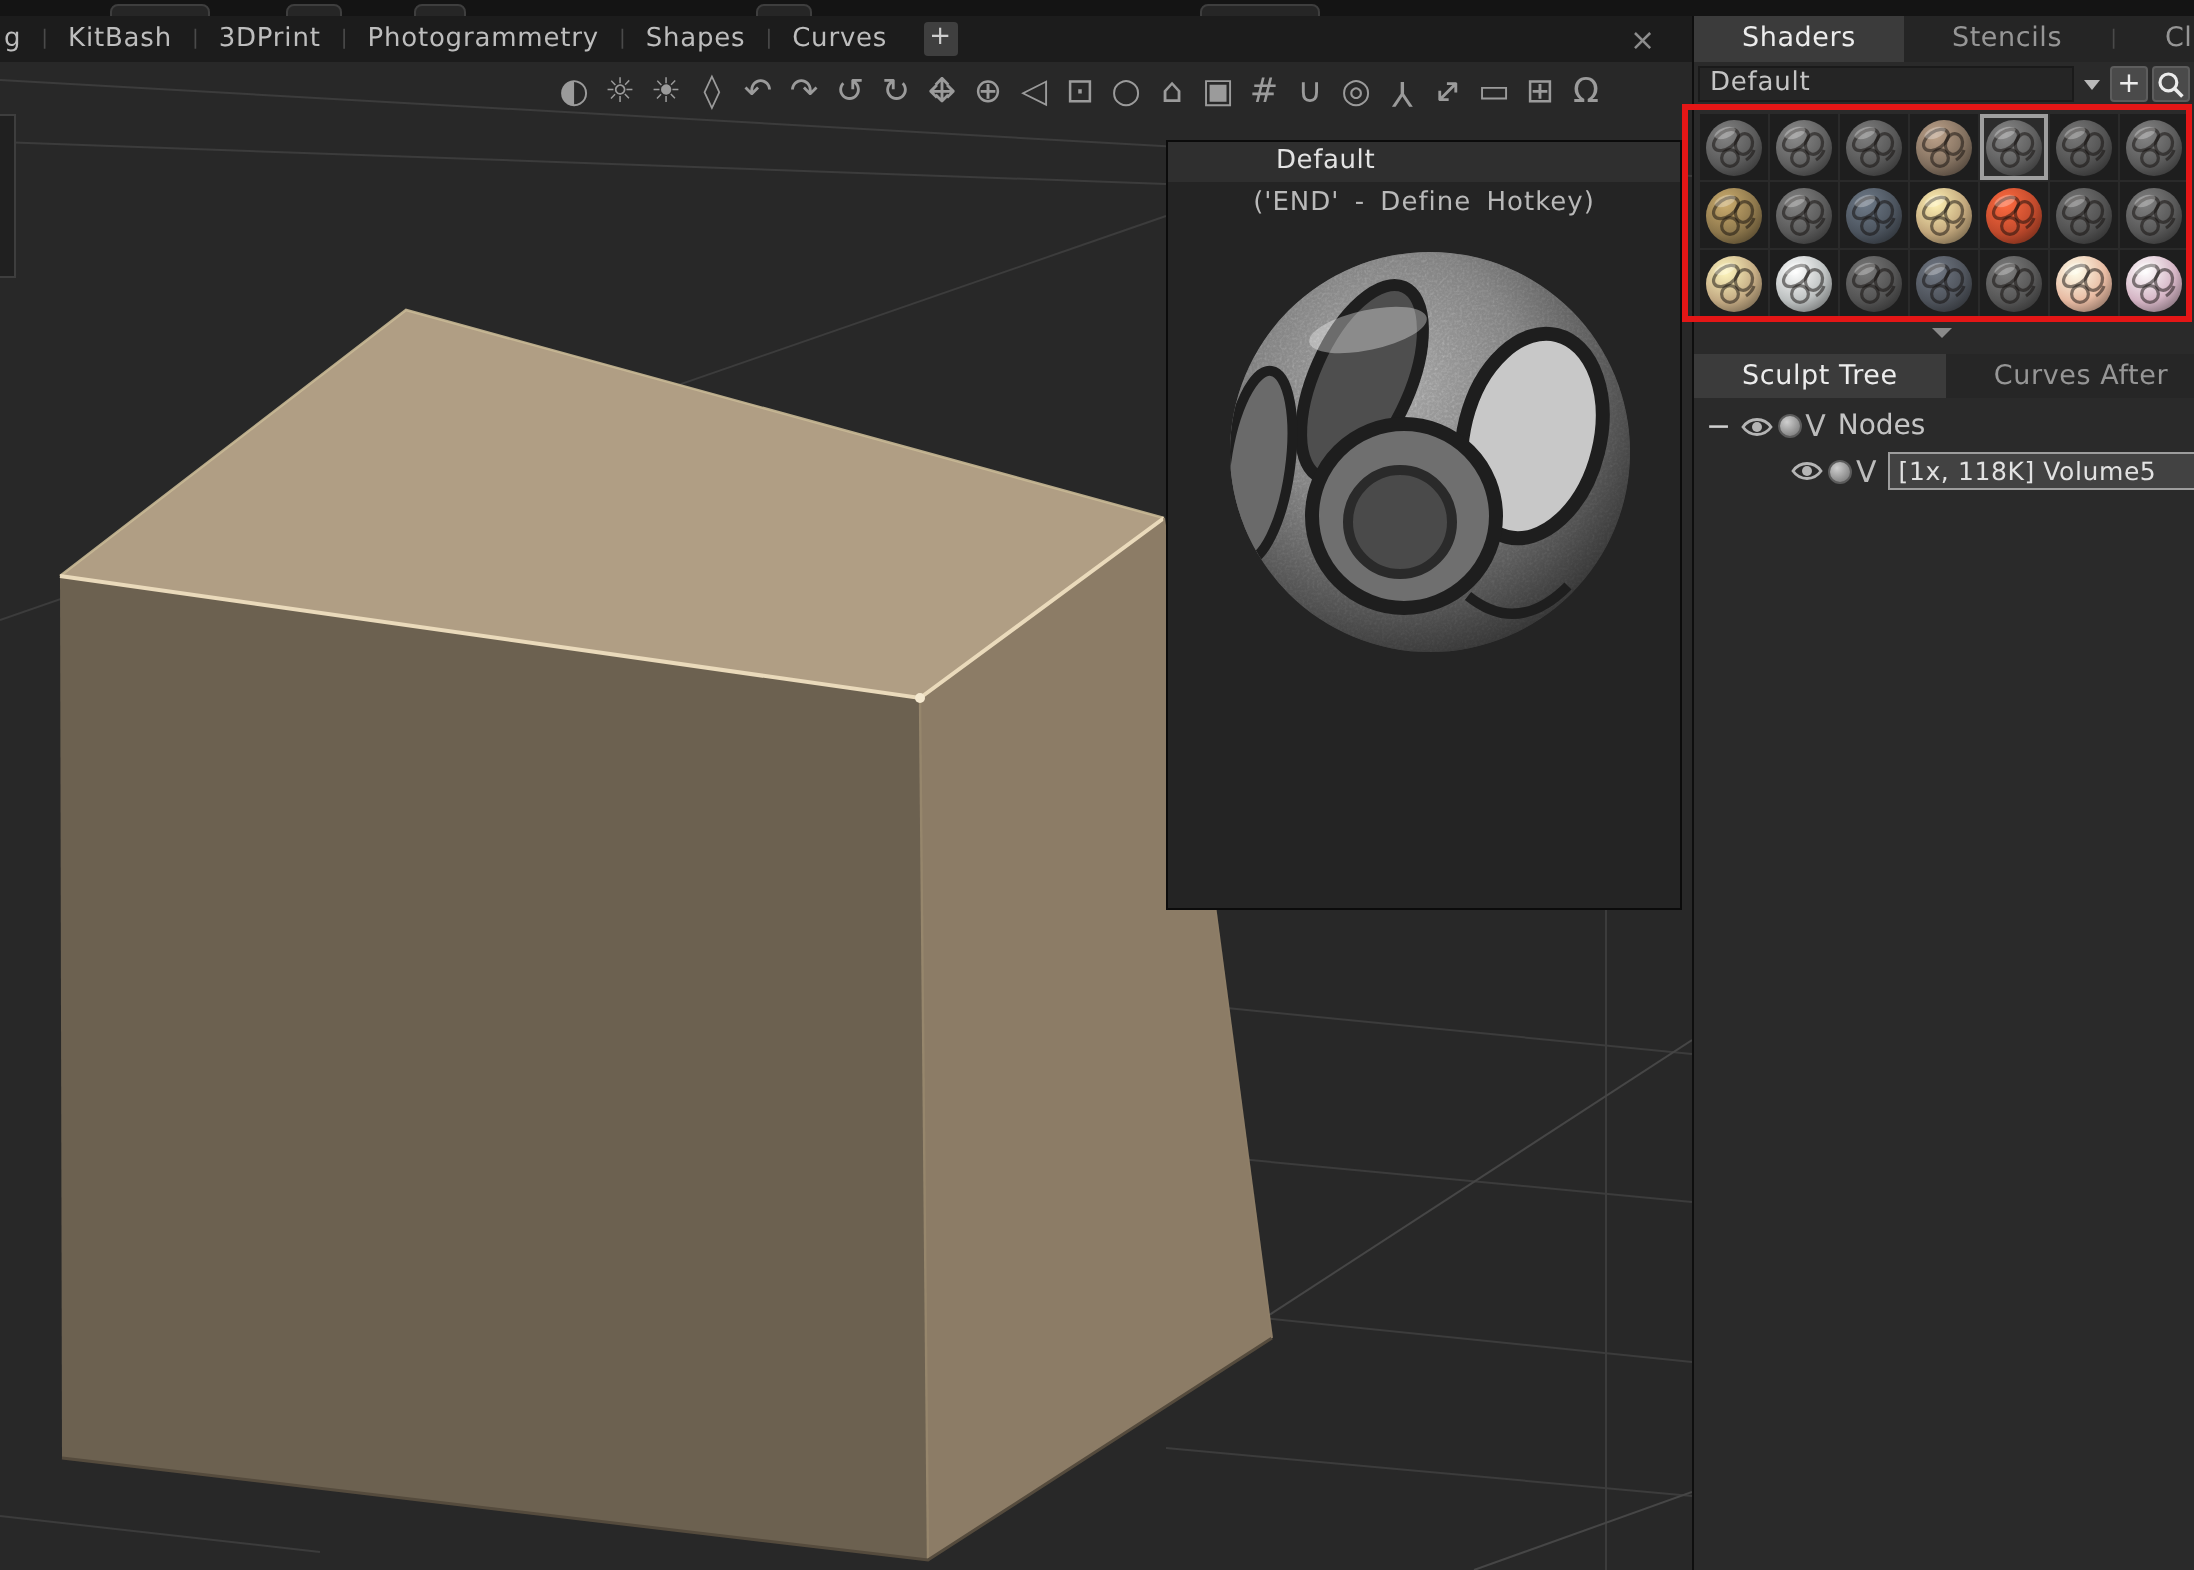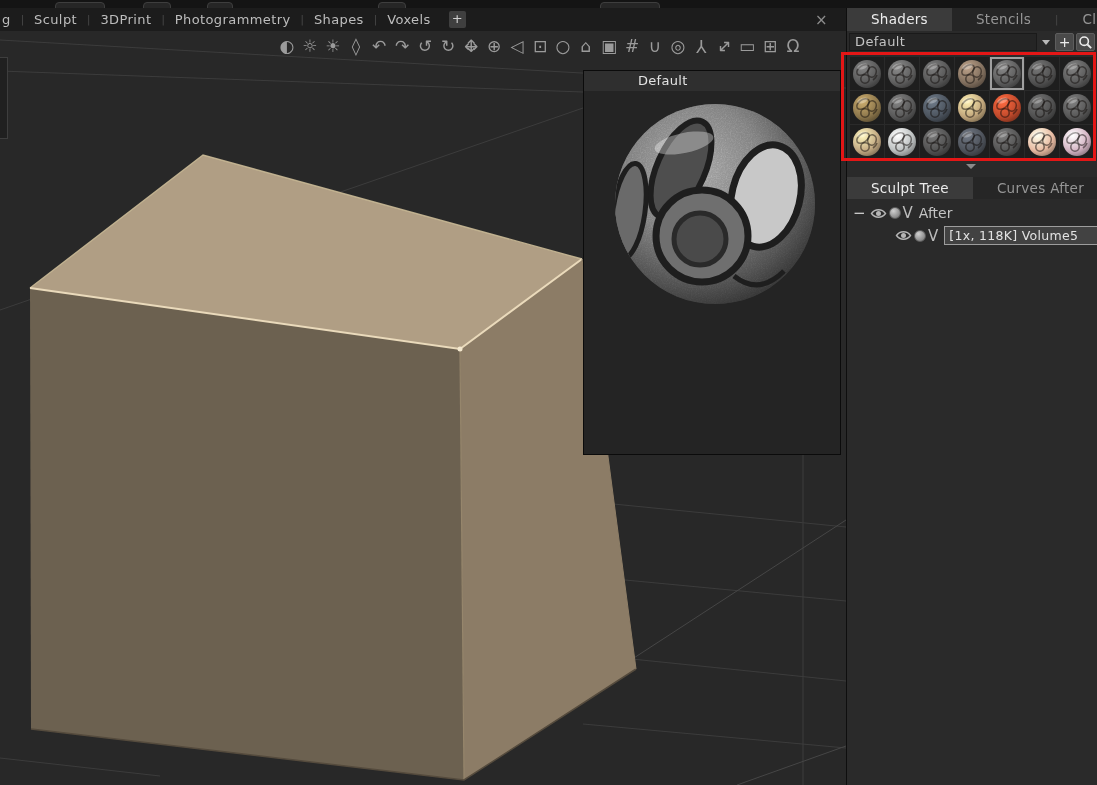--- a/index.html
+++ b/index.html
@@ -100,29 +100,29 @@
     <div class="ghost-tab" style="left:143px;width:28px;"></div>
     <div class="ghost-tab" style="left:207px;width:26px;"></div>
     <div class="ghost-tab" style="left:378px;width:28px;"></div>
     <div class="ghost-tab" style="left:600px;width:60px;"></div>
   </div>
 
   <div class="menubar">
     <div class="menu-items" id="menu-items">
         <span class="menu-item">g</span>
         <span class="menu-sep">|</span>
-        <span class="menu-item">Sculpt</span>
+        <span class="menu-item">KitBash</span>
         <span class="menu-sep">|</span>
         <span class="menu-item">3DPrint</span>
         <span class="menu-sep">|</span>
         <span class="menu-item">Photogrammetry</span>
         <span class="menu-sep">|</span>
         <span class="menu-item">Shapes</span>
         <span class="menu-sep">|</span>
-        <span class="menu-item">Voxels</span>
+        <span class="menu-item">Curves</span>
       </div>
     <div class="menu-add">+</div>
     <span class="menu-close">×</span>
   </div>
 
   <div class="viewport">
     <svg class="vp-svg" width="846" height="754" viewBox="0 31 846 754">
 
       <g stroke="#3c3c3c" stroke-width="1">
         <line x1="0" y1="40" x2="846" y2="88"></line>
@@ -173,20 +173,21 @@
         <span class="tb-icon"><span class="glyph" style="transform: rotate(180deg);">Y</span></span>
         <span class="tb-icon"><span class="glyph" style="transform: rotate(-45deg);">↔</span></span>
         <span class="tb-icon"><span class="glyph">▭</span></span>
         <span class="tb-icon"><span class="glyph">⊞</span></span>
         <span class="tb-icon"><span class="glyph">Ω</span></span>
       </div>
   </div>
 
   <div class="tooltip">
     <div class="tt-title">Default</div>
+    <div class="tt-hotkey">('END' - Define Hotkey)</div>
     <svg class="tt-sphere" width="258" height="233" viewBox="0 0 258 233">
       <defs>
         <radialGradient id="sphGrad" cx="40%" cy="33%" r="75%">
           <stop offset="0%" stop-color="#d6d6d6"></stop>
           <stop offset="45%" stop-color="#a8a8a8"></stop>
           <stop offset="78%" stop-color="#686868"></stop>
           <stop offset="100%" stop-color="#383838"></stop>
         </radialGradient>
         <clipPath id="sphClip">
             <circle cx="131" cy="113" r="100"></circle>
@@ -519,21 +520,21 @@
     </div>
 
     <div class="tree-row" style="left:6px; top:204px;">
       <span class="dash">−</span>
       <svg class="eye" viewBox="0 0 17 13">
         <path d="M1.5 6.5 C5 1.5 12 1.5 15.5 6.5 C12 11.5 5 11.5 1.5 6.5 Z" fill="none" stroke="#b5b5b5" stroke-width="1.4"></path>
         <circle cx="8.5" cy="6.5" r="2.5" fill="#b5b5b5"></circle>
       </svg>
       <span class="ball-ico"></span>
       <span class="v-mark">V</span>
-      <span>After</span>
+      <span>Nodes</span>
     </div>
 
     <div class="tree-row" style="left:48px; top:226px;">
       <svg class="eye" viewBox="0 0 17 13">
         <path d="M1.5 6.5 C5 1.5 12 1.5 15.5 6.5 C12 11.5 5 11.5 1.5 6.5 Z" fill="none" stroke="#b5b5b5" stroke-width="1.4"></path>
         <circle cx="8.5" cy="6.5" r="2.5" fill="#b5b5b5"></circle>
       </svg>
       <span class="ball-ico"></span>
       <span class="v-mark">V</span>
       <span class="vol-box">[1x, 118K]  Volume5</span>

